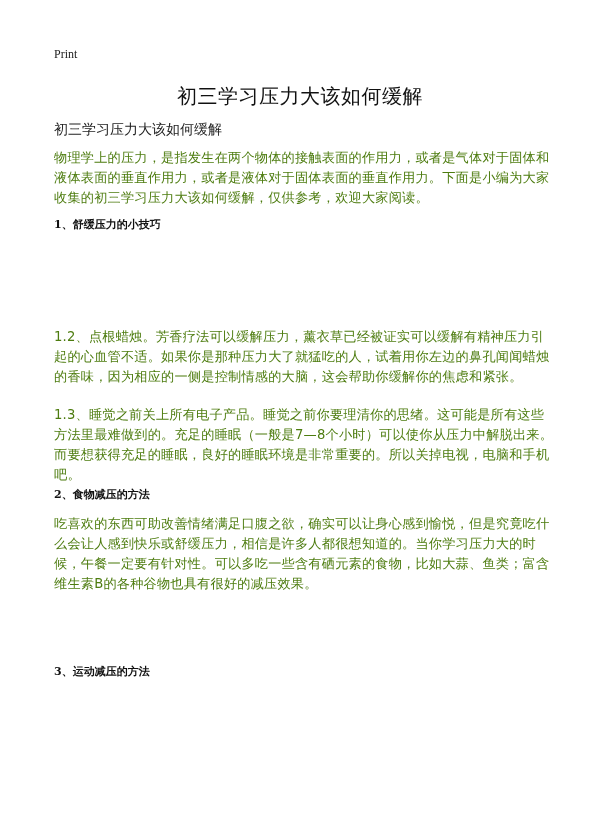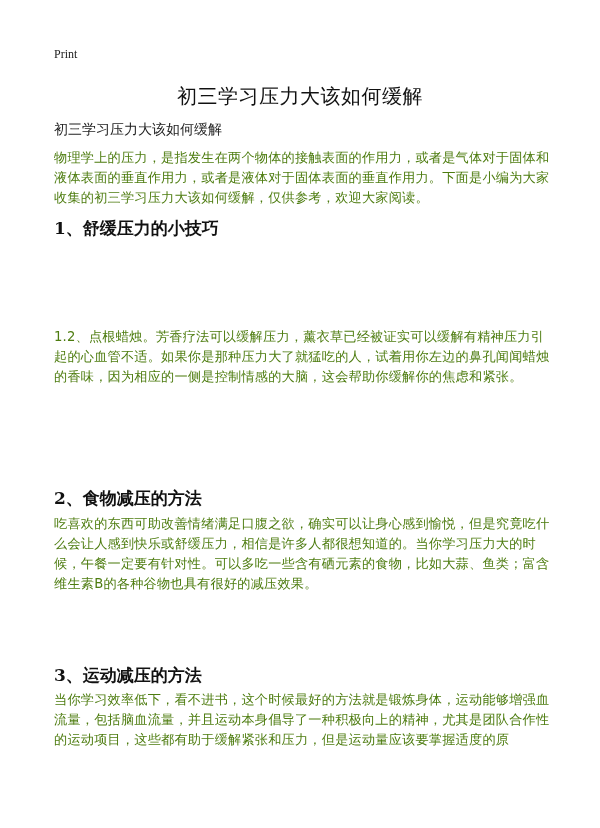--- a/index.html
+++ b/index.html
@@ -2,34 +2,34 @@
 <html><head>
 <meta charset="utf-8">
 <style>
   html, body { margin: 0; padding: 0; background: #ffffff; }
   body { width: 600px; height: 828px; overflow: hidden; position: relative; font-family: "DejaVu Sans", sans-serif; color: #111; }
   .page { position: absolute; left: 0; top: 0; width: 600px; height: 636px; }
   .print-label { position: absolute; left: 54px; top: 47px; font-family: "Liberation Serif", serif; font-size: 12px; color: #222; }
   .title { position: absolute; left: 0; width: 600px; top: 83px; text-align: center; font-size: 20px; color: #111; letter-spacing: 0.5px; }
   .subtitle { position: absolute; left: 54px; top: 121px; font-size: 14px; color: #222; }
   .para { position: absolute; left: 54px; width: 500px; font-size: 13.2px; line-height: 20px; color: #4d7c0f; letter-spacing: 0.2px; }
-  .heading { position: absolute; left: 54px; font-family: "DejaVu Serif", serif; font-weight: bold; font-size: 17px; color: #111; }
+  .heading { position: absolute; left: 54px; font-family: "DejaVu Serif", serif; font-weight: bold; font-size: 11px; color: #111; }
 </style>
 </head>
 <body>
 
 <div class="page">
   <div class="print-label">Print</div>
 
   <div class="title">初三学习压力大该如何缓解</div>
   <div class="subtitle">初三学习压力大该如何缓解</div>
 
   <div class="para" style="top:148px;">物理学上的压力，是指发生在两个物体的接触表面的作用力，或者是气体对于固体和液体表面的垂直作用力，或者是液体对于固体表面的垂直作用力。下面是小编为大家收集的初三学习压力大该如何缓解，仅供参考，欢迎大家阅读。</div>
 
   <div class="heading" style="top:217px;">1、舒缓压力的小技巧</div>
   <div class="para" style="top:327px;">1.2、点根蜡烛。芳香疗法可以缓解压力，薰衣草已经被证实可以缓解有精神压力引起的心血管不适。如果你是那种压力大了就猛吃的人，试着用你左边的鼻孔闻闻蜡烛的香味，因为相应的一侧是控制情感的大脑，这会帮助你缓解你的焦虑和紧张。</div>
+  <div class="para" style="top:405px;">1.3、睡觉之前关上所有电子产品。睡觉之前你要理清你的思绪。这可能是所有这些方法里最难做到的。充足的睡眠（一般是7—8个小时）可以使你从压力中解脱出来。而要想获得充足的睡眠，良好的睡眠环境是非常重要的。所以关掉电视，电脑和手机吧。</div>
 
   <div class="heading" style="top:487px;">2、食物减压的方法</div>
   <div class="para" style="top:514px;">吃喜欢的东西可助改善情绪满足口腹之欲，确实可以让身心感到愉悦，但是究竟吃什么会让人感到快乐或舒缓压力，相信是许多人都很想知道的。当你学习压力大的时候，午餐一定要有针对性。可以多吃一些含有硒元素的食物，比如大蒜、鱼类；富含维生素B的各种谷物也具有很好的减压效果。</div>
 
   <div class="heading" style="top:664px;">3、运动减压的方法</div>
-  <div class="para" style="top:690px;">当你学习效率低下，看不进书，这个时候最好的方法就是锻炼身体，运动能够增强血流量，包括脑血流量，并且运动本身倡导了一种积极向上的精神，尤其是团队合作性的运动项目，这些都有助于缓解紧张和压力，但是运动量应该要掌握适度的原</div>
 </div>
 
 </body></html>

